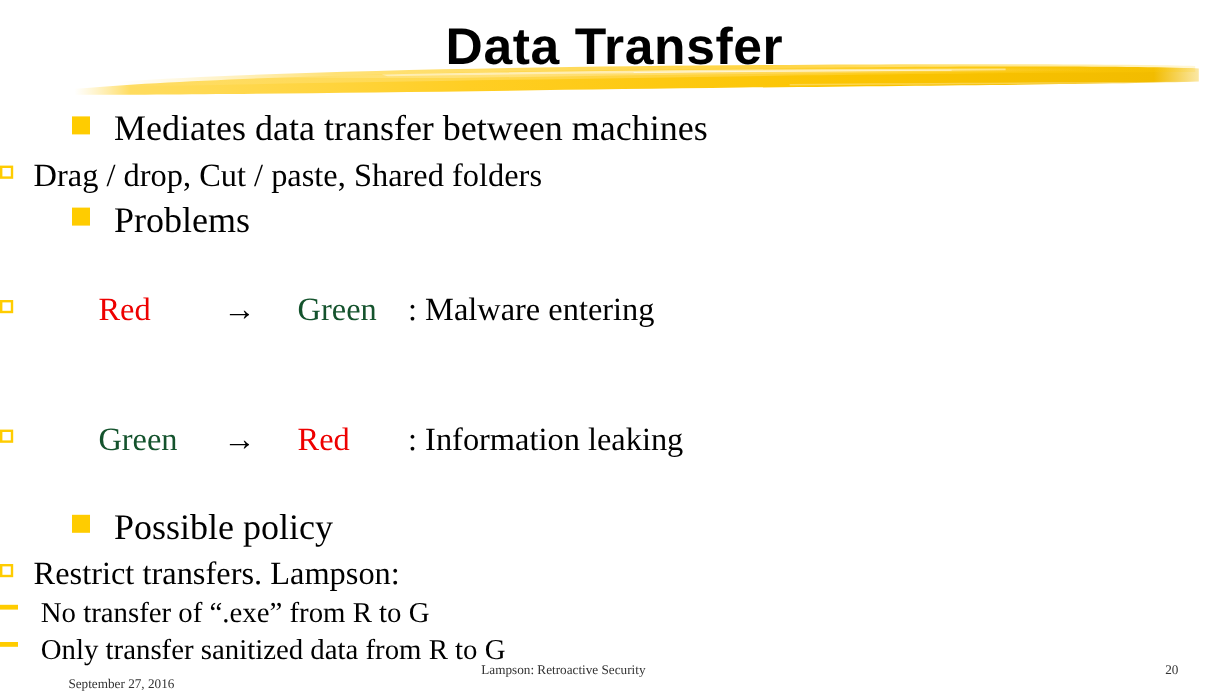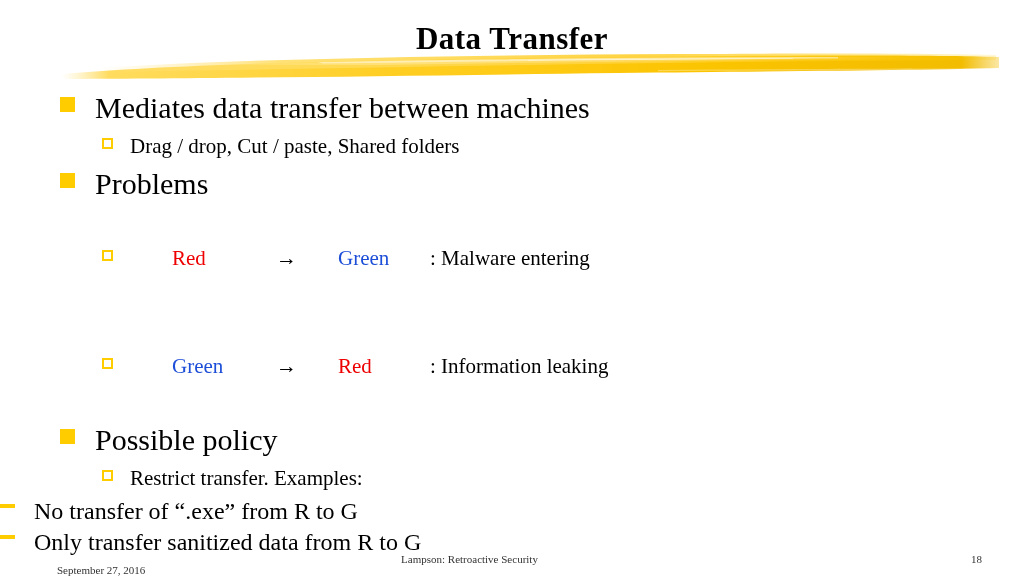--- a/index.html
+++ b/index.html
@@ -19,23 +19,23 @@
     overflow: hidden;
   }
 
   
   #title {
     position: absolute;
     left: 0;
     top: 14px;
     width: 1024px;
     text-align: center;
-    font-family: Liberation Serif, serif;
+    font-family: Liberation Sans, sans-serif;
     font-weight: bold;
-    font-size: 31px;
+    font-size: 43px;
     line-height: 50px;
     color: #000000;
     letter-spacing: 0.5px;
   }
 
   
   #brush {
     position: absolute;
     left: 58px;
     top: 48px;
@@ -80,22 +80,21 @@
     width: 15px;
     height: 15px;
     background: #FFCC00;
     margin-right: 20px;
     position: relative;
     top: -4px;
   }
 
   
   .lvl2 {
-    padding-left: 102px;
-    font-size: 21px;
+    font-size: 27px;
     line-height: 36px;
   }
   .lvl2 .bullet {
     width: 11px;
     height: 11px;
     border: 2px solid #FFCC00;
     background: #ffffff;
     margin-right: 17px;
     position: relative;
     top: -3px;
@@ -114,21 +113,21 @@
     margin-right: 19px;
     position: relative;
     top: -6px;
   }
 
   
   .col-a { display: inline-block; width: 104px; }
   .col-arrow { display: inline-block; width: 62px; }
   .col-b { display: inline-block; width: 92px; }
   .red   { color: #EE0000; }
-  .green { color: #1d4ed8; }
+  .green { color: #14532d; }
   .arrowglyph { color: #000000; }
 
   
   #footer {
     position: absolute;
     left: 0;
     top: 552px;
     width: 1024px;
     height: 20px;
     font-family: "Liberation Serif", "DejaVu Serif", serif;
@@ -235,35 +234,35 @@
       </span>
     </div>
 
     <div class="row lvl1">
       <span class="bullet"></span>
       <span class="txt">Possible policy</span>
     </div>
 
     <div class="row lvl2">
       <span class="bullet"></span>
-      <span class="txt">Restrict transfer. Examples:</span>
+      <span class="txt">Restrict transfers. Lampson:</span>
     </div>
 
     <div class="row lvl3">
       <span class="bullet"></span>
       <span class="txt">No transfer of “.exe” from R to G</span>
     </div>
 
 
     <div class="row lvl3">
       <span class="bullet"></span>
       <span class="txt">Only transfer sanitized data from R to G</span>
     </div>
 
   </div>
 
   <div id="footer">
     <span class="f-date">September 27, 2016</span>
     <span class="f-center">Lampson: Retroactive Security</span>
-    <span class="f-page">18</span>
+    <span class="f-page">20</span>
   </div>
 
 </div>
 
 </body></html>

